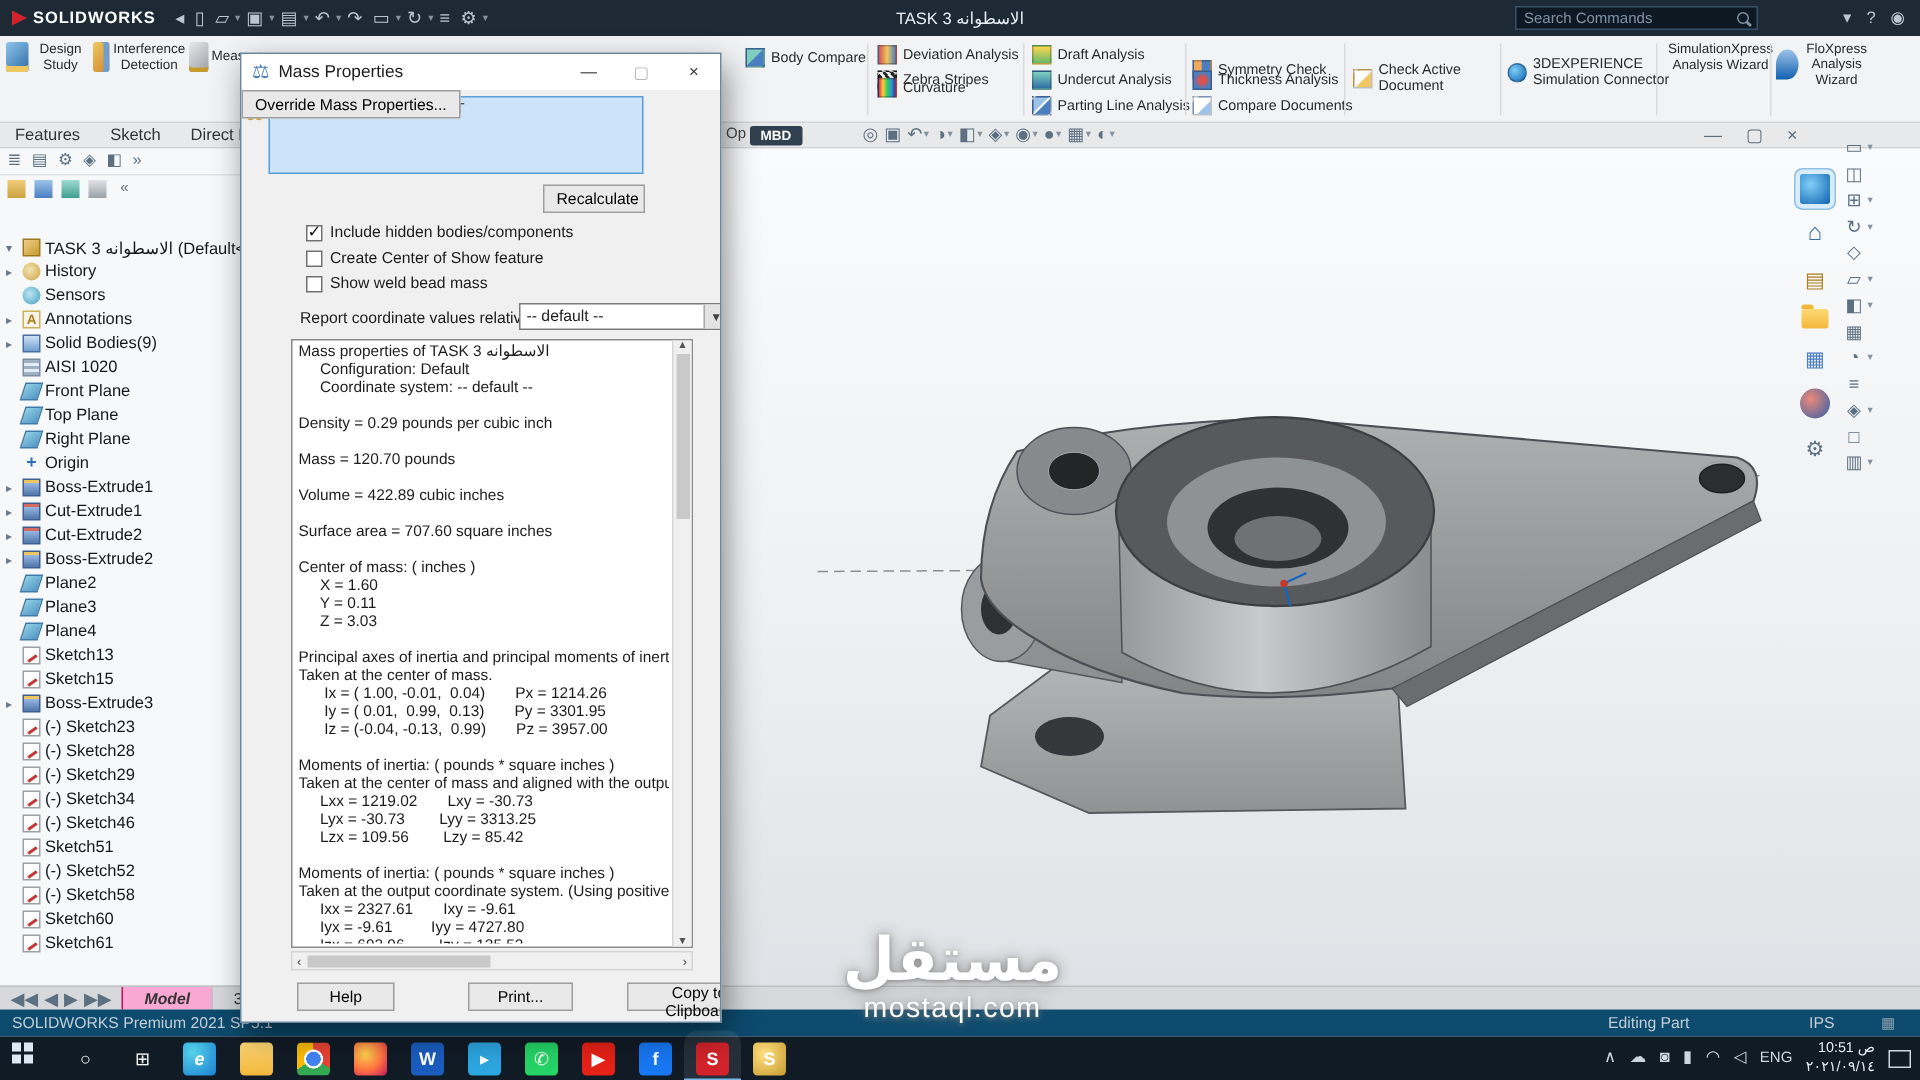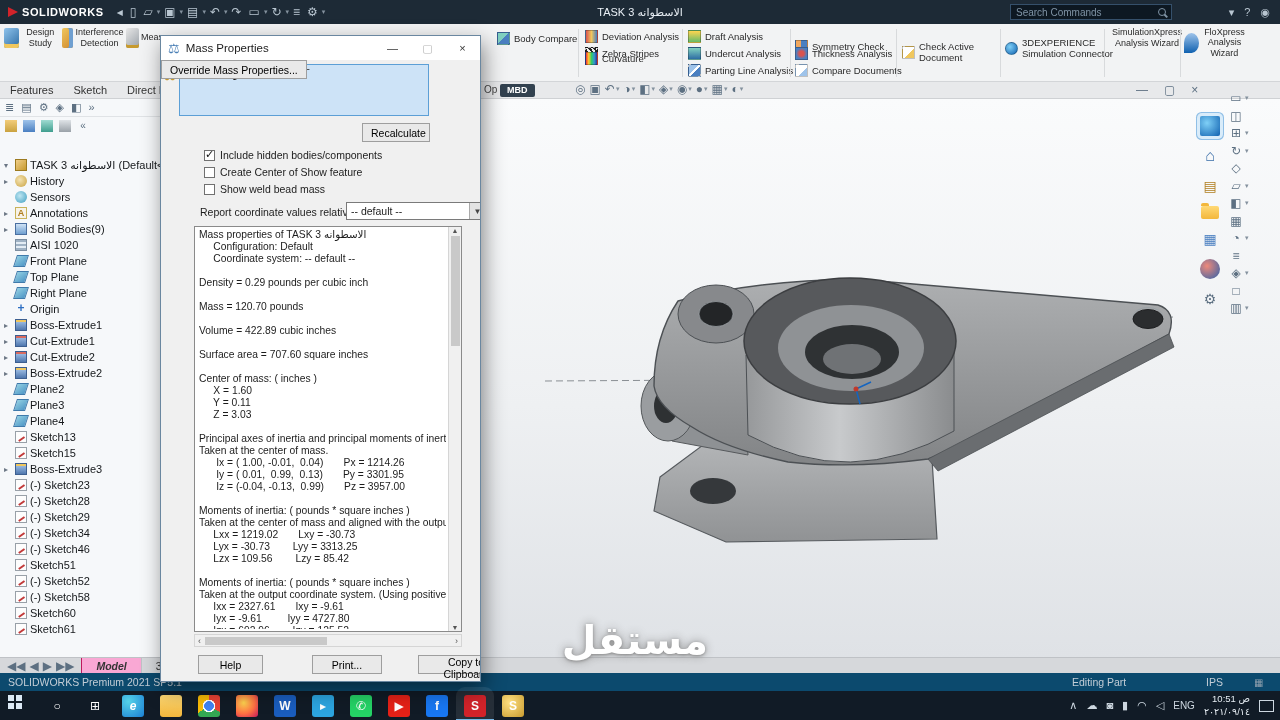--- a/index.html
+++ b/index.html
@@ -904,15 +904,16 @@
       <span class="clock">
         <span>10:51 ص</span><br>
         <span>٢٠٢١/٠٩/١٤</span>
       </span>
       <span class="action"></span>
     </div>
   </div>
 
   <div class="watermark">
     <div class="wm1">مستقل</div>
+    <div class="wm2">mostaql.com</div>
   </div>
 
 </div>
 
 </body></html>

